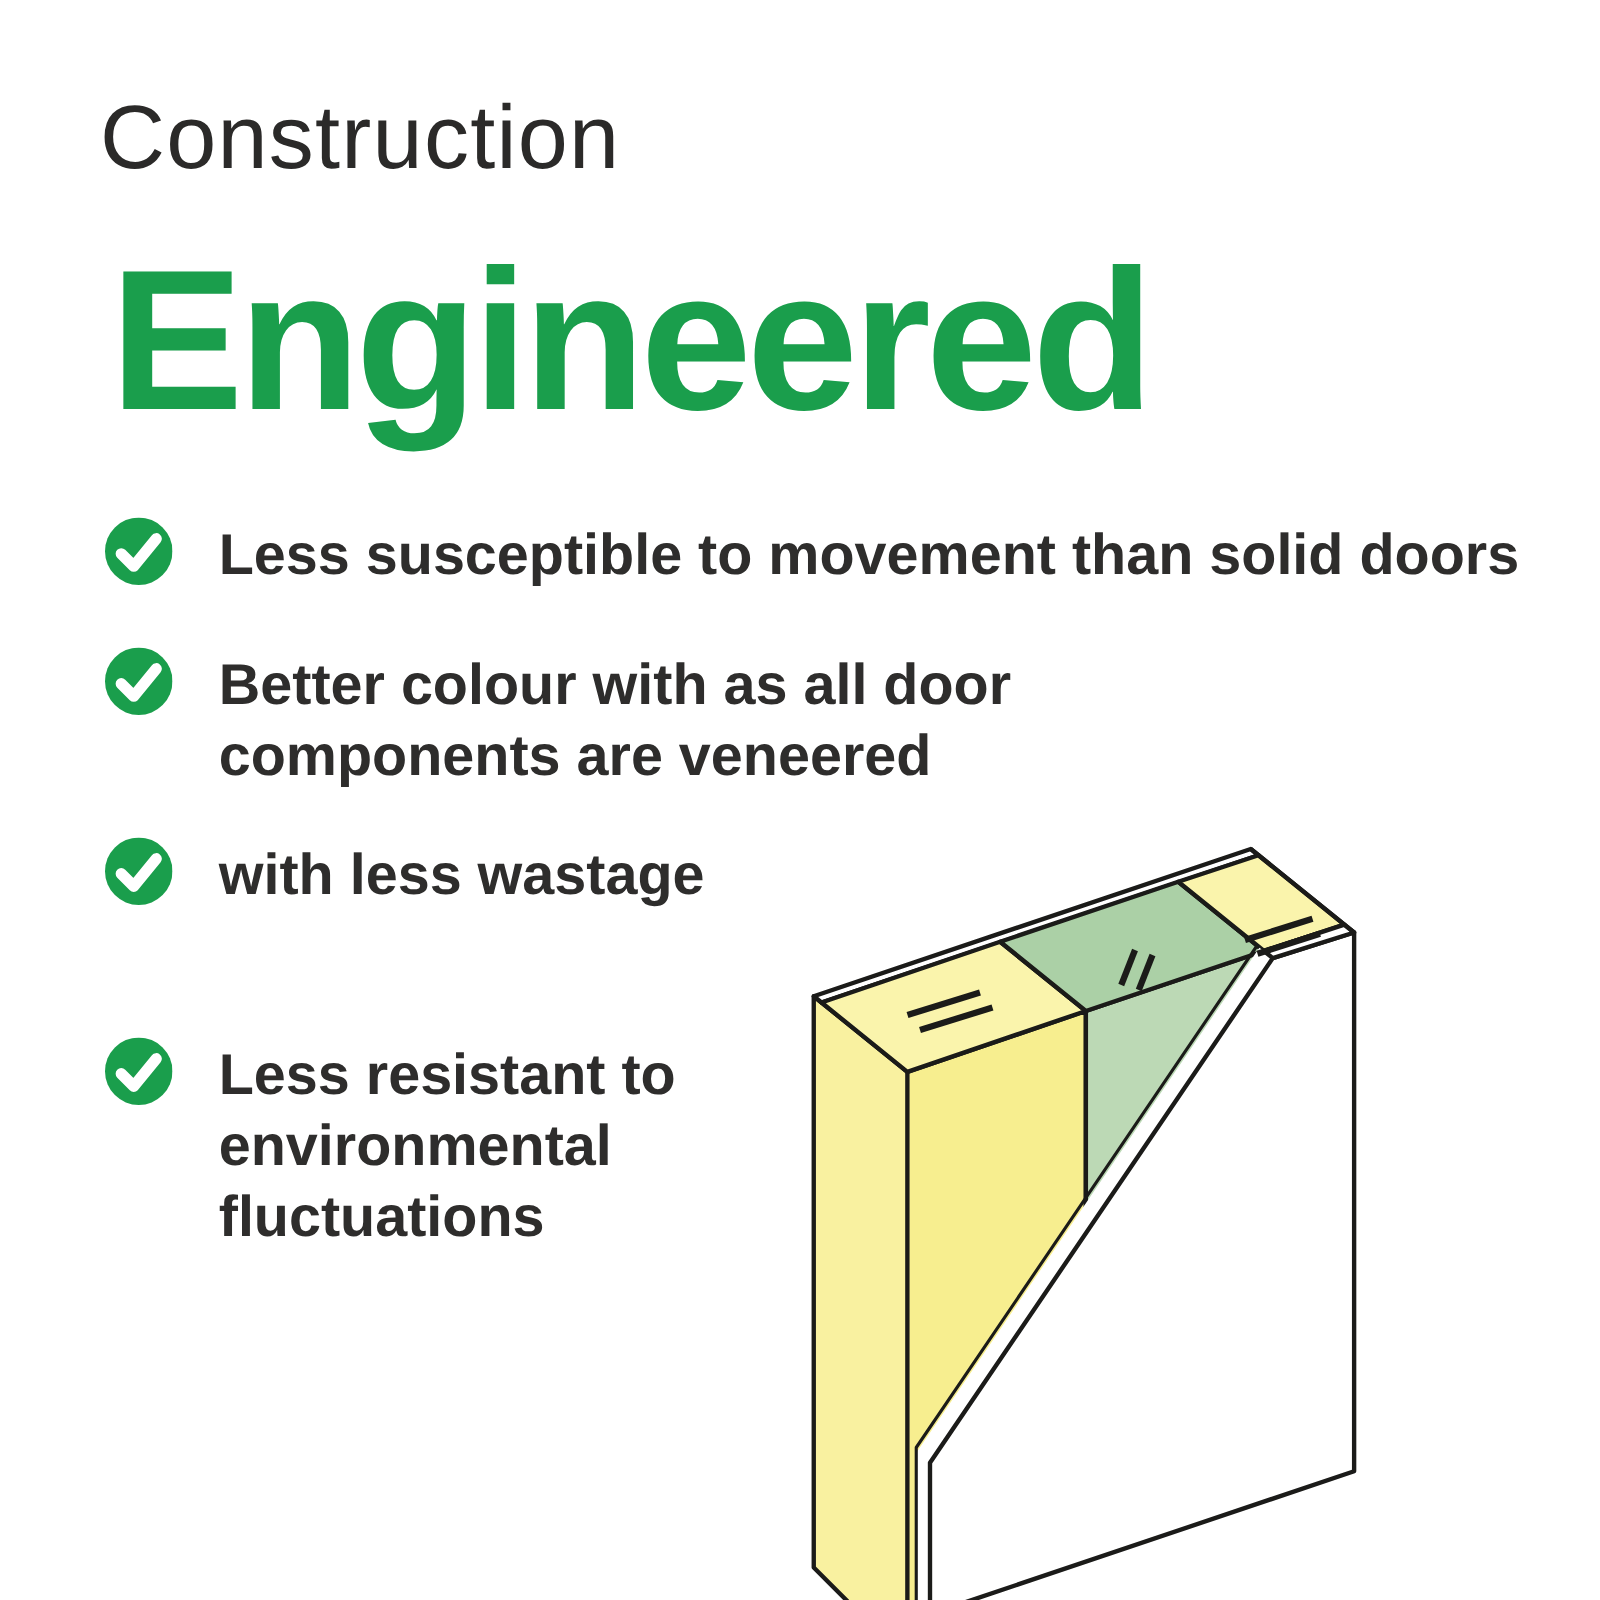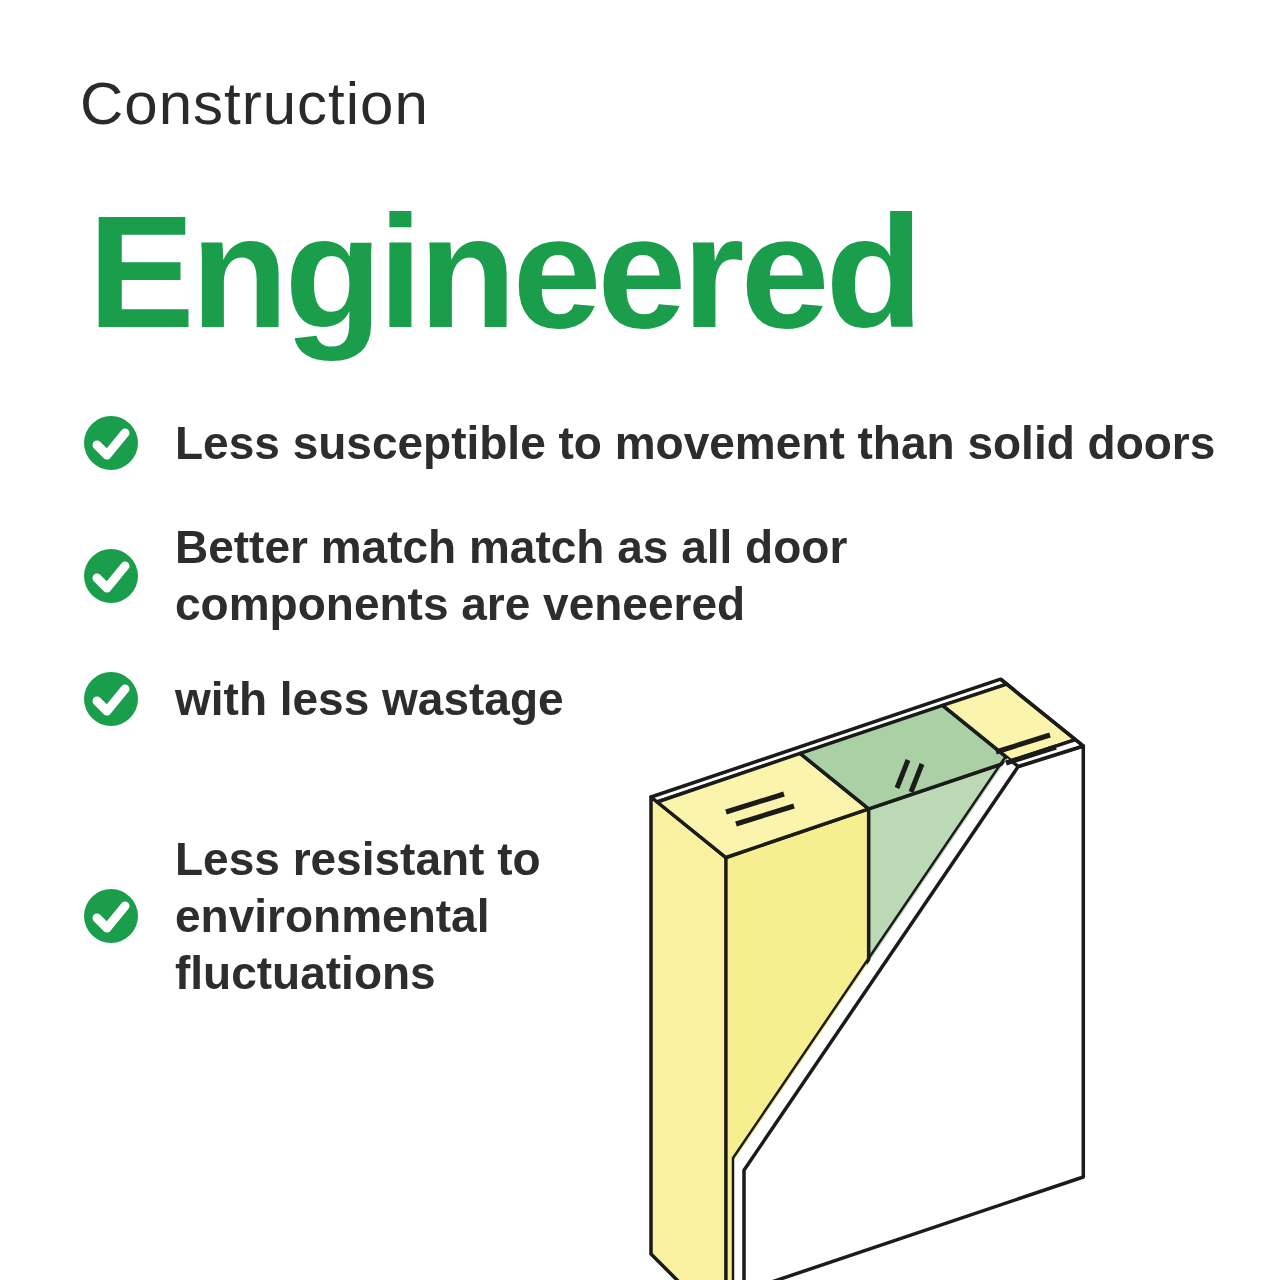--- a/index.html
+++ b/index.html
@@ -1,22 +1,22 @@
 <!DOCTYPE html>
 <html><head>
 <meta charset="utf-8">
 <style>
   html,body{margin:0;padding:0;}
   body{width:1280px;height:1280px;background:#ffffff;position:relative;overflow:hidden;
        font-family:"Liberation Sans","DejaVu Sans",sans-serif;}
-  .kicker{position:absolute;left:80px;top:74px;font-size:60px;font-weight:400;
+  .kicker{position:absolute;left:80px;top:74px;font-size:72px;font-weight:400;
           color:#2b2a29;letter-spacing:1px;line-height:1;}
   .title{position:absolute;left:88px;top:192px;font-size:160px;font-weight:700;
          color:#1a9e4c;letter-spacing:-4px;line-height:1;}
-  .bullet{position:absolute;left:84px;display:flex;align-items:center;}
+  .bullet{position:absolute;left:84px;display:flex;align-items:flex-start;}
   .bullet .icon{flex:0 0 auto;width:54px;height:54px;margin-right:37px;}
   .bullet-text{padding-top:1px;}
   .bullet-text div{font-size:46px;font-weight:700;color:#2e2d2c;line-height:57px;
                    letter-spacing:0px;white-space:nowrap;}
   #b1{top:414px;} #b2{top:518px;} #b3{top:670px;} #b4{top:830px;}
   #door{position:absolute;left:630px;top:640px;}
   .face{stroke:#1b1b19;stroke-width:3.5;stroke-linejoin:round;}
   .ln{fill:none;stroke:#1b1b19;stroke-width:3.5;stroke-linejoin:round;}
   .ln-thin{fill:none;stroke:#1b1b19;stroke-width:2.5;stroke-linejoin:round;}
   .ln-white{fill:none;stroke:#ffffff;stroke-width:9;stroke-linejoin:round;}
@@ -37,21 +37,21 @@
     <div>Less susceptible to movement than solid doors</div>
   </div>
 </div>
 
 <div class="bullet" id="b2">
   <svg class="icon" viewBox="0 0 54 54">
     <circle cx="27" cy="27" r="27" fill="#1A9E4C"></circle>
     <polyline points="13,29 23,39 41,17" fill="none" stroke="#ffffff" stroke-width="9" stroke-linecap="round" stroke-linejoin="round"></polyline>
   </svg>
   <div class="bullet-text">
-    <div>Better match match as all door</div>
+    <div>Better colour with as all door</div>
     <div>components are veneered</div>
   </div>
 </div>
 
 <div class="bullet" id="b3">
   <svg class="icon" viewBox="0 0 54 54">
     <circle cx="27" cy="27" r="27" fill="#1A9E4C"></circle>
     <polyline points="13,29 23,39 41,17" fill="none" stroke="#ffffff" stroke-width="9" stroke-linecap="round" stroke-linejoin="round"></polyline>
   </svg>
   <div class="bullet-text">

